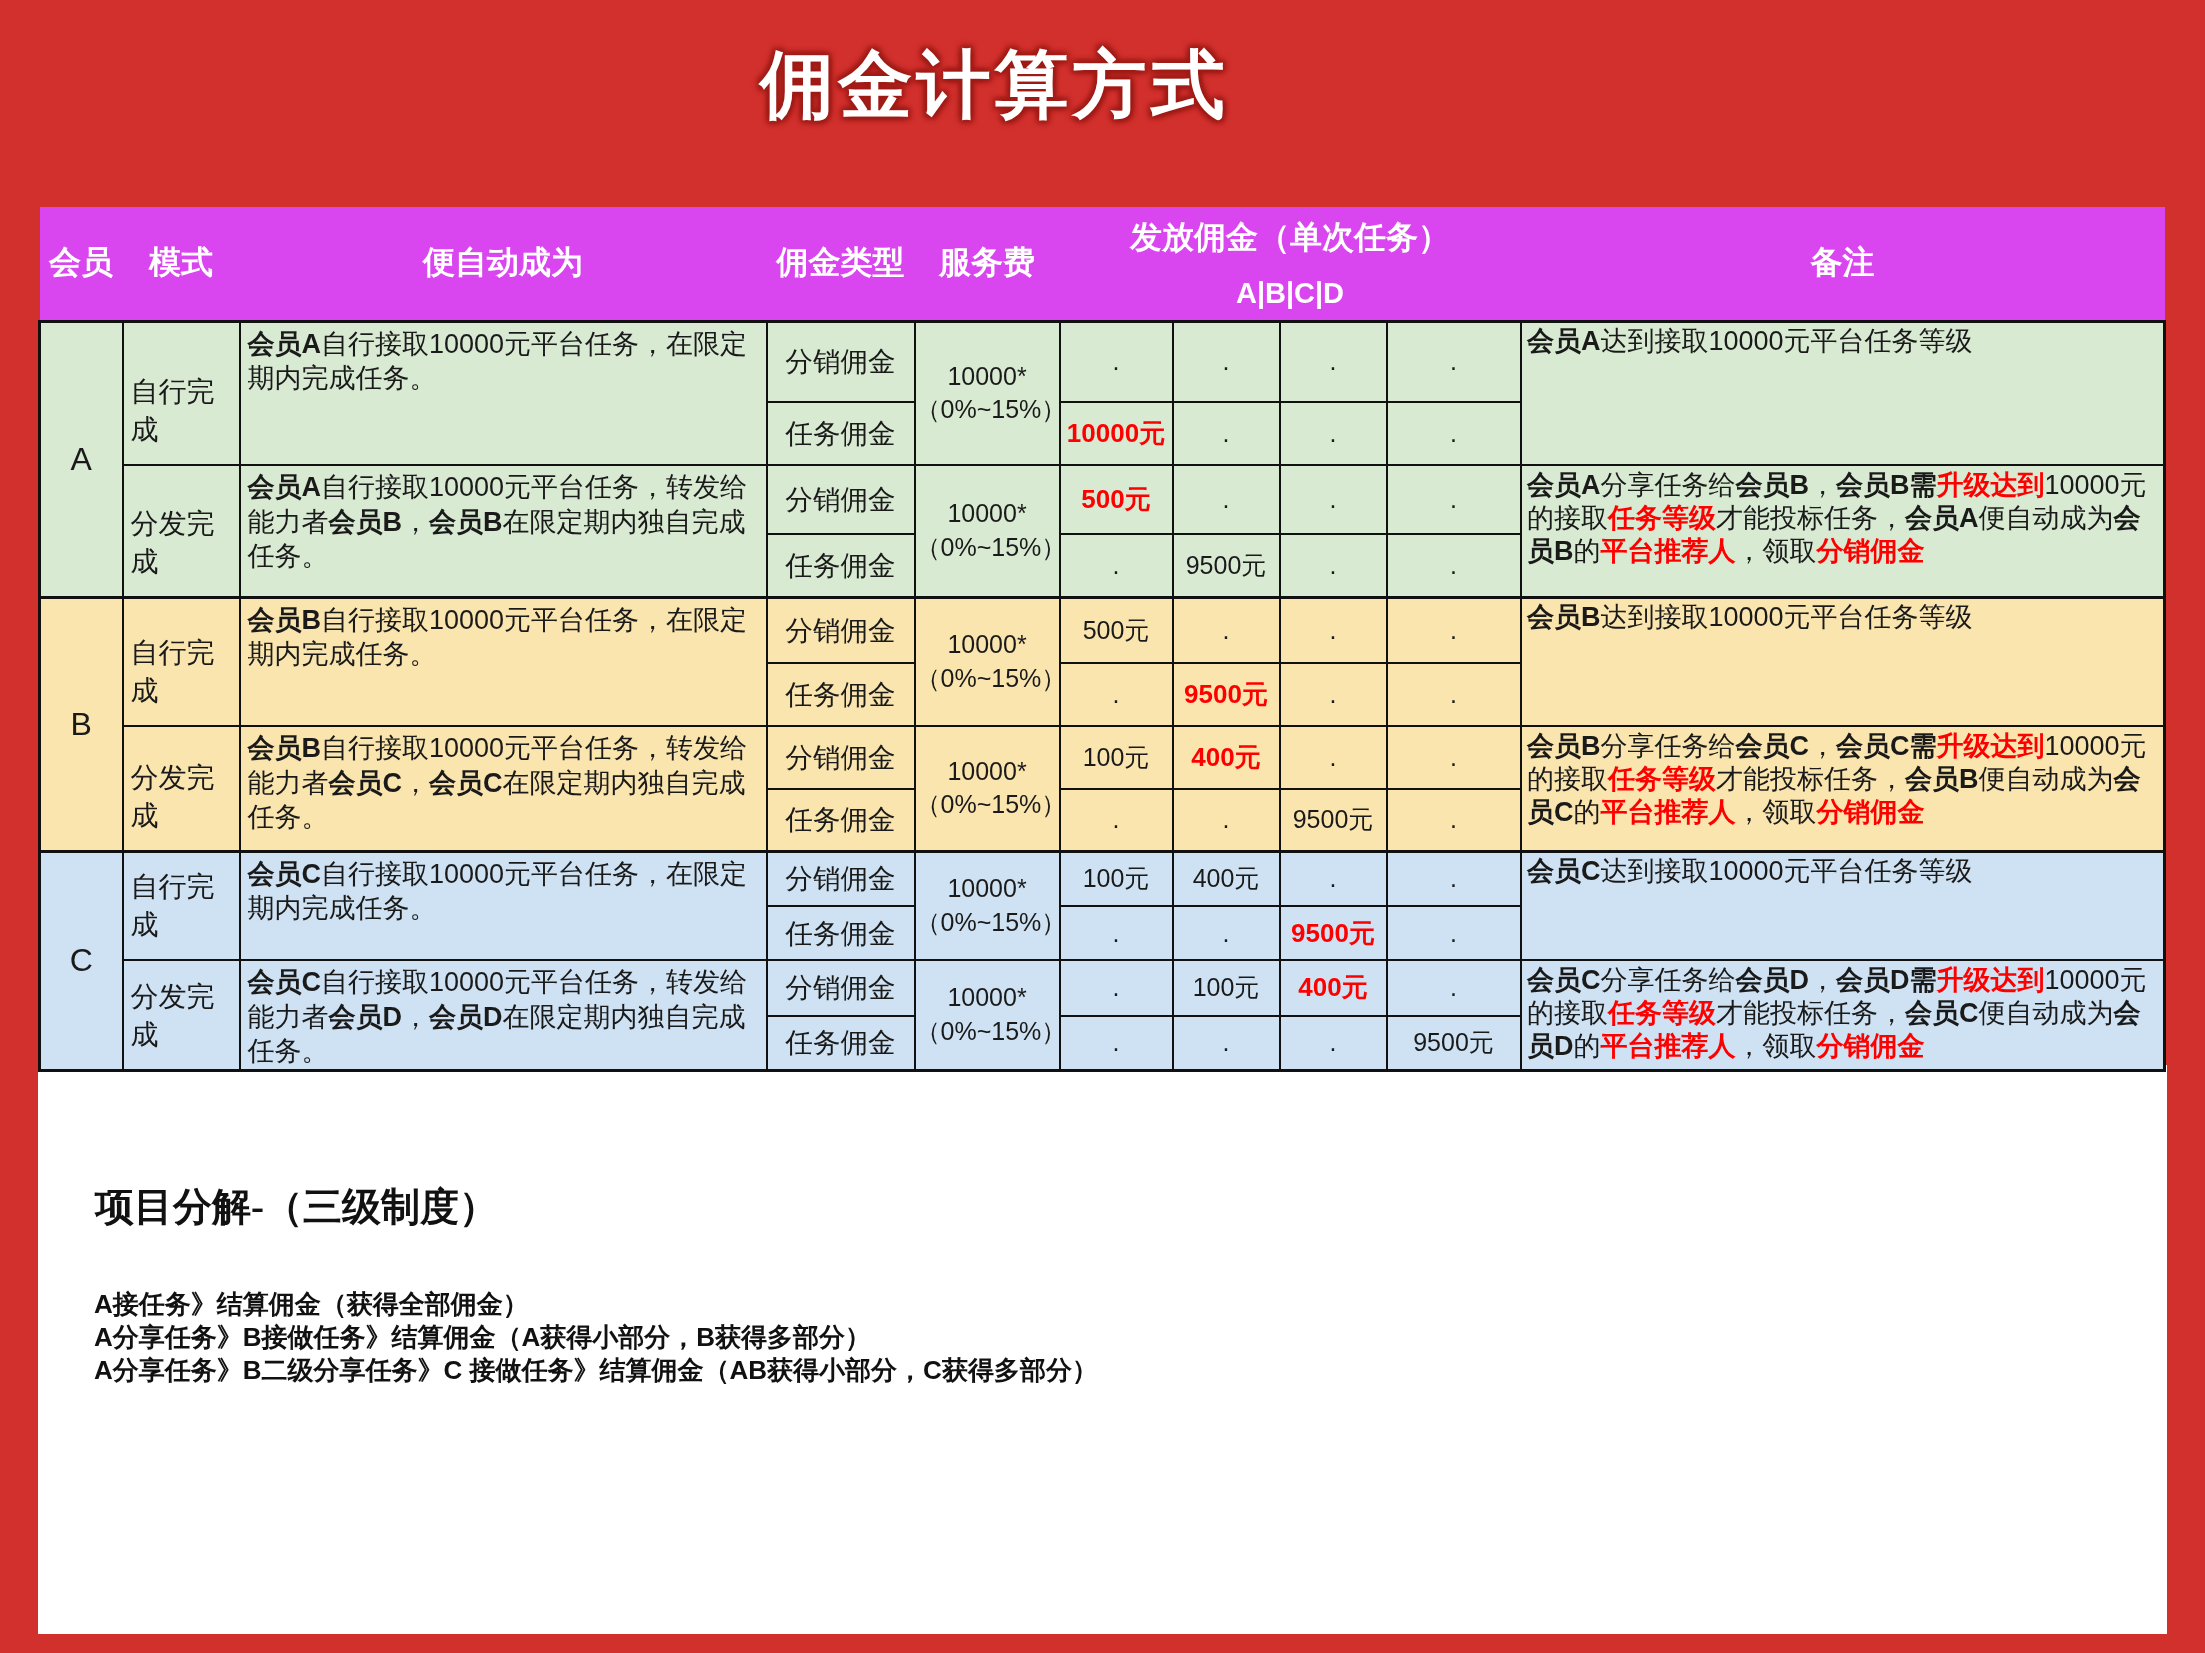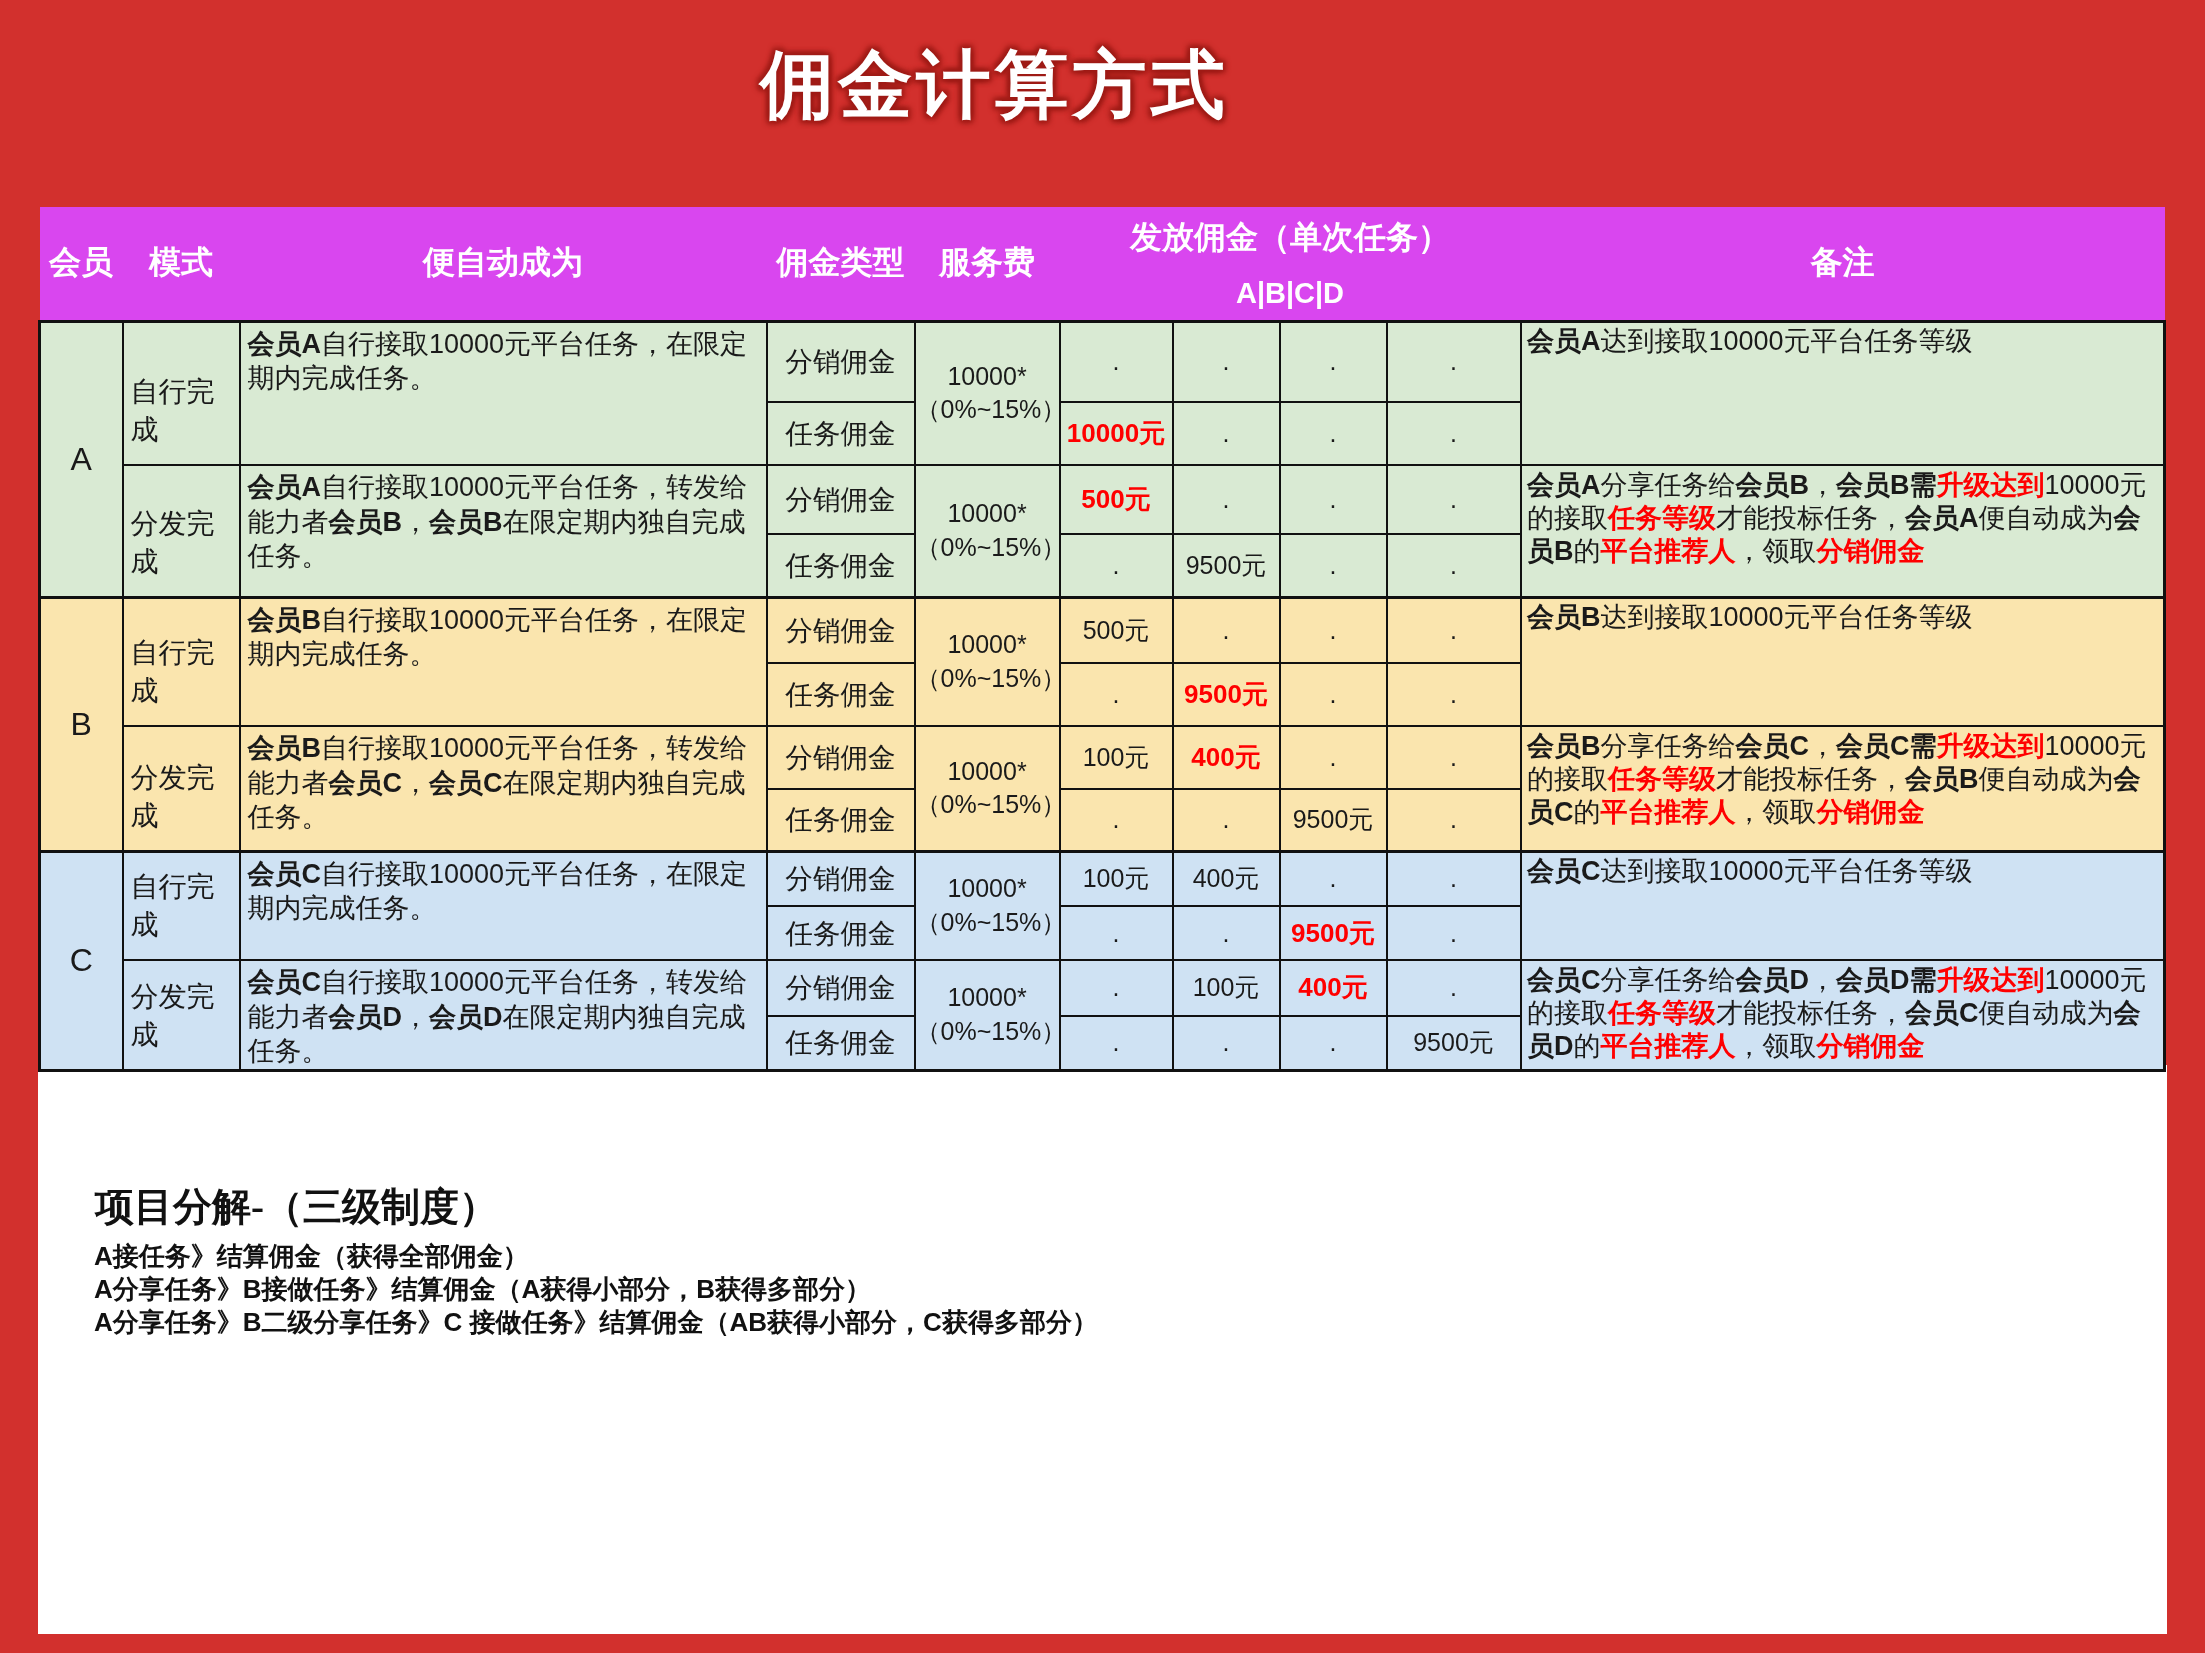--- a/index.html
+++ b/index.html
@@ -59,21 +59,21 @@
   }
   .b{font-weight:bold;}
   .r{color:#FF0000;font-weight:bold;}
   
   .breakdown-heading{
     position:absolute;left:95px;top:1180px;
     font-family:"Liberation Serif","DejaVu Serif",serif;
     font-size:39px;font-weight:bold;color:#111;
   }
   .breakdown-lines{
-    position:absolute;left:94px;top:1240px;
+    position:absolute;left:94px;top:1288px;
     font-size:26px;font-weight:bold;color:#111;line-height:33px;
   }
 </style>
 </head>
 <body>
 
 <div class="page-title">佣金计算方式</div>
 
 <div class="sheet"></div>
 

